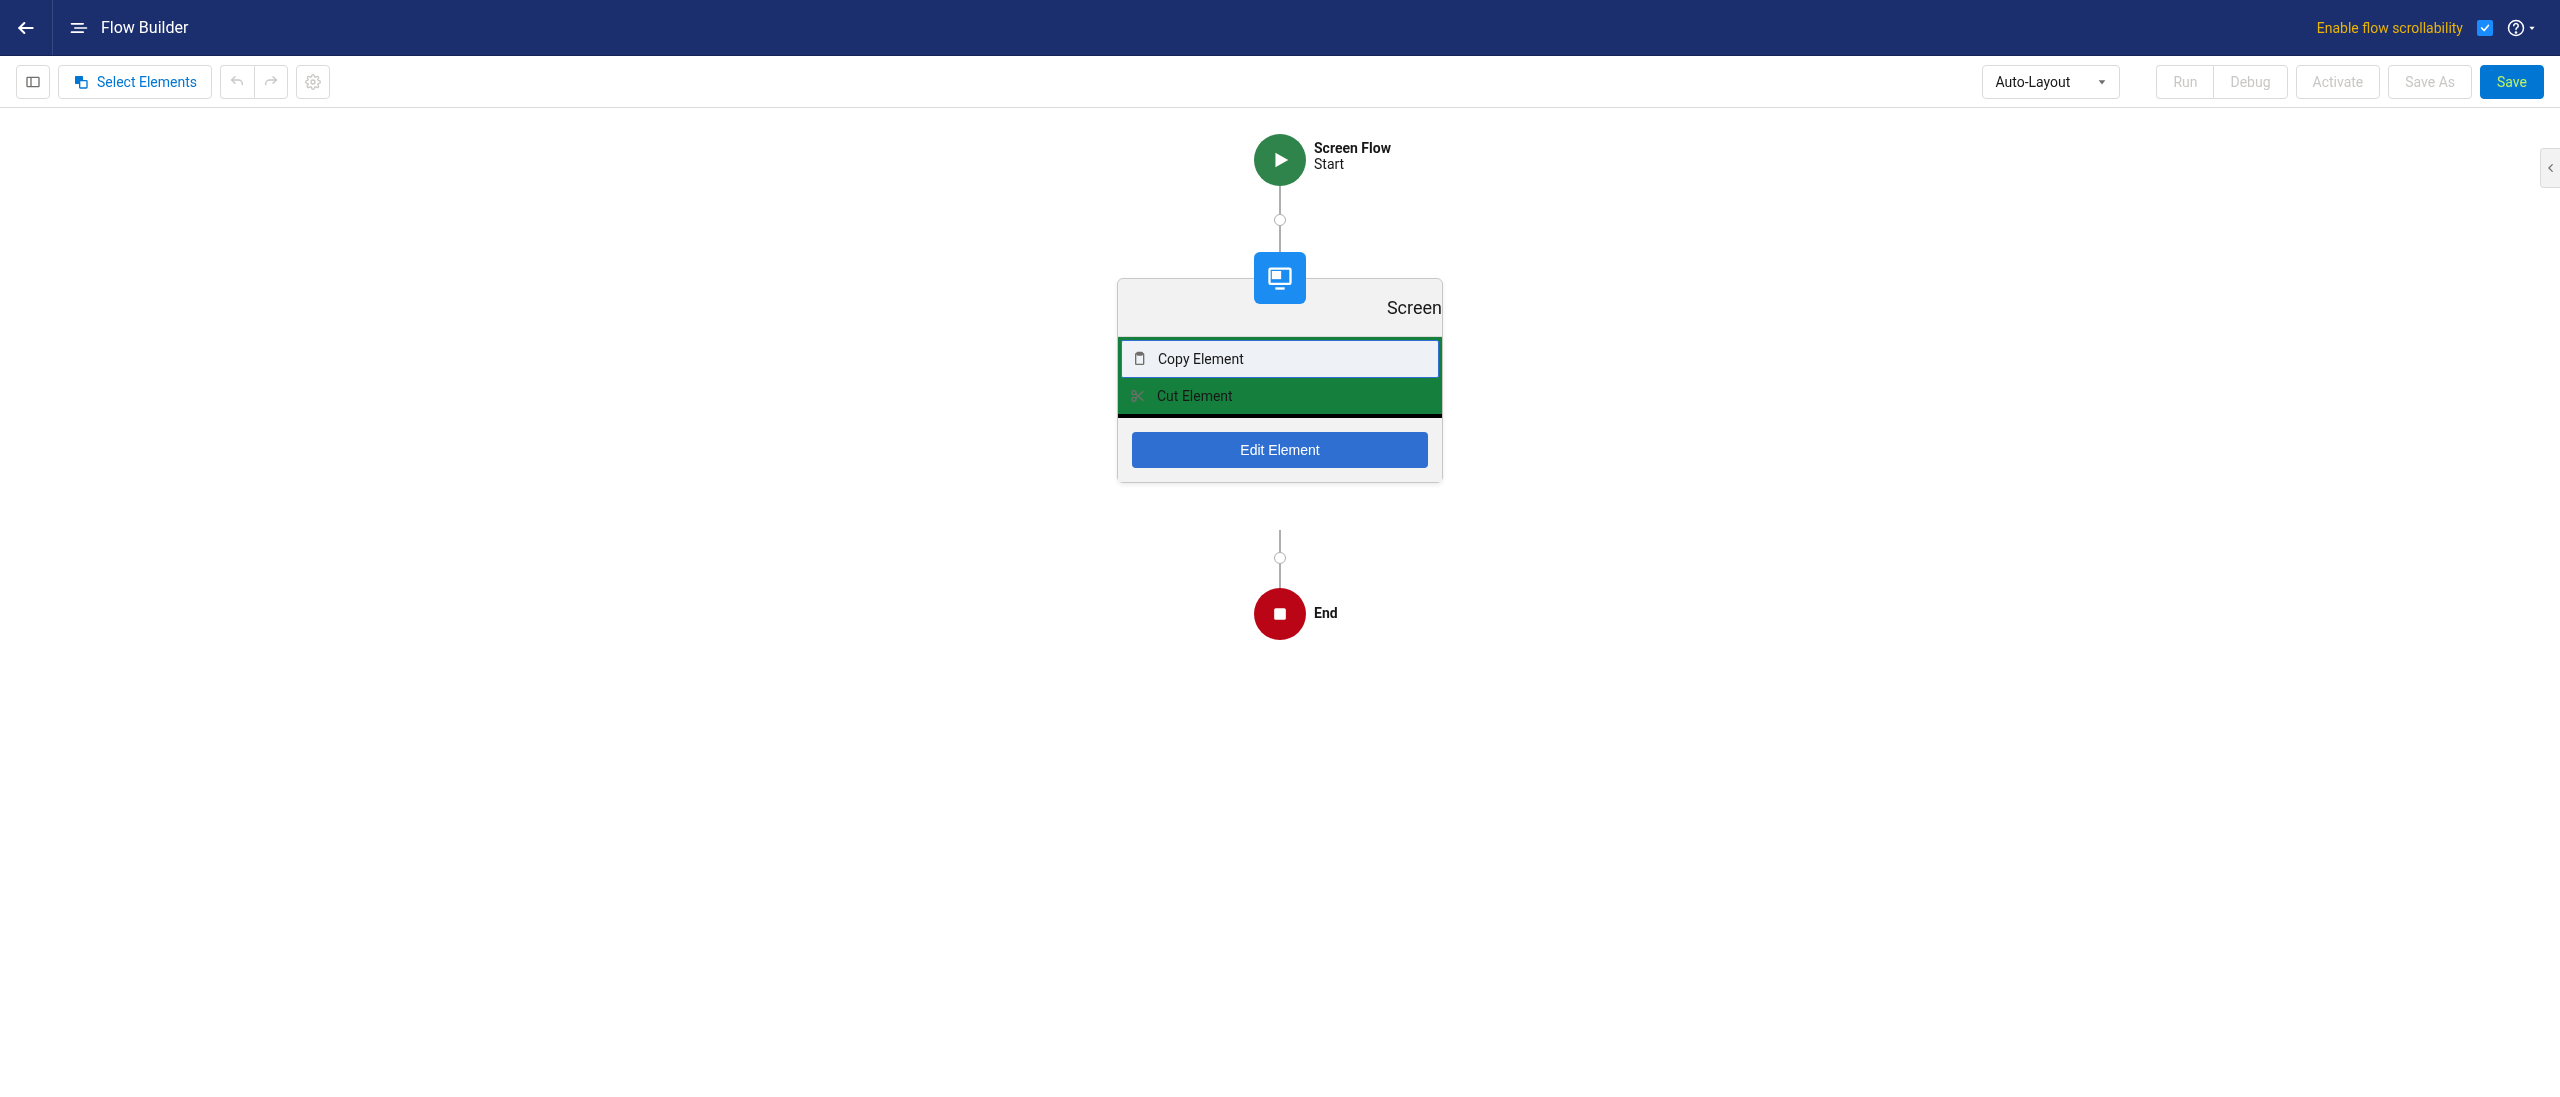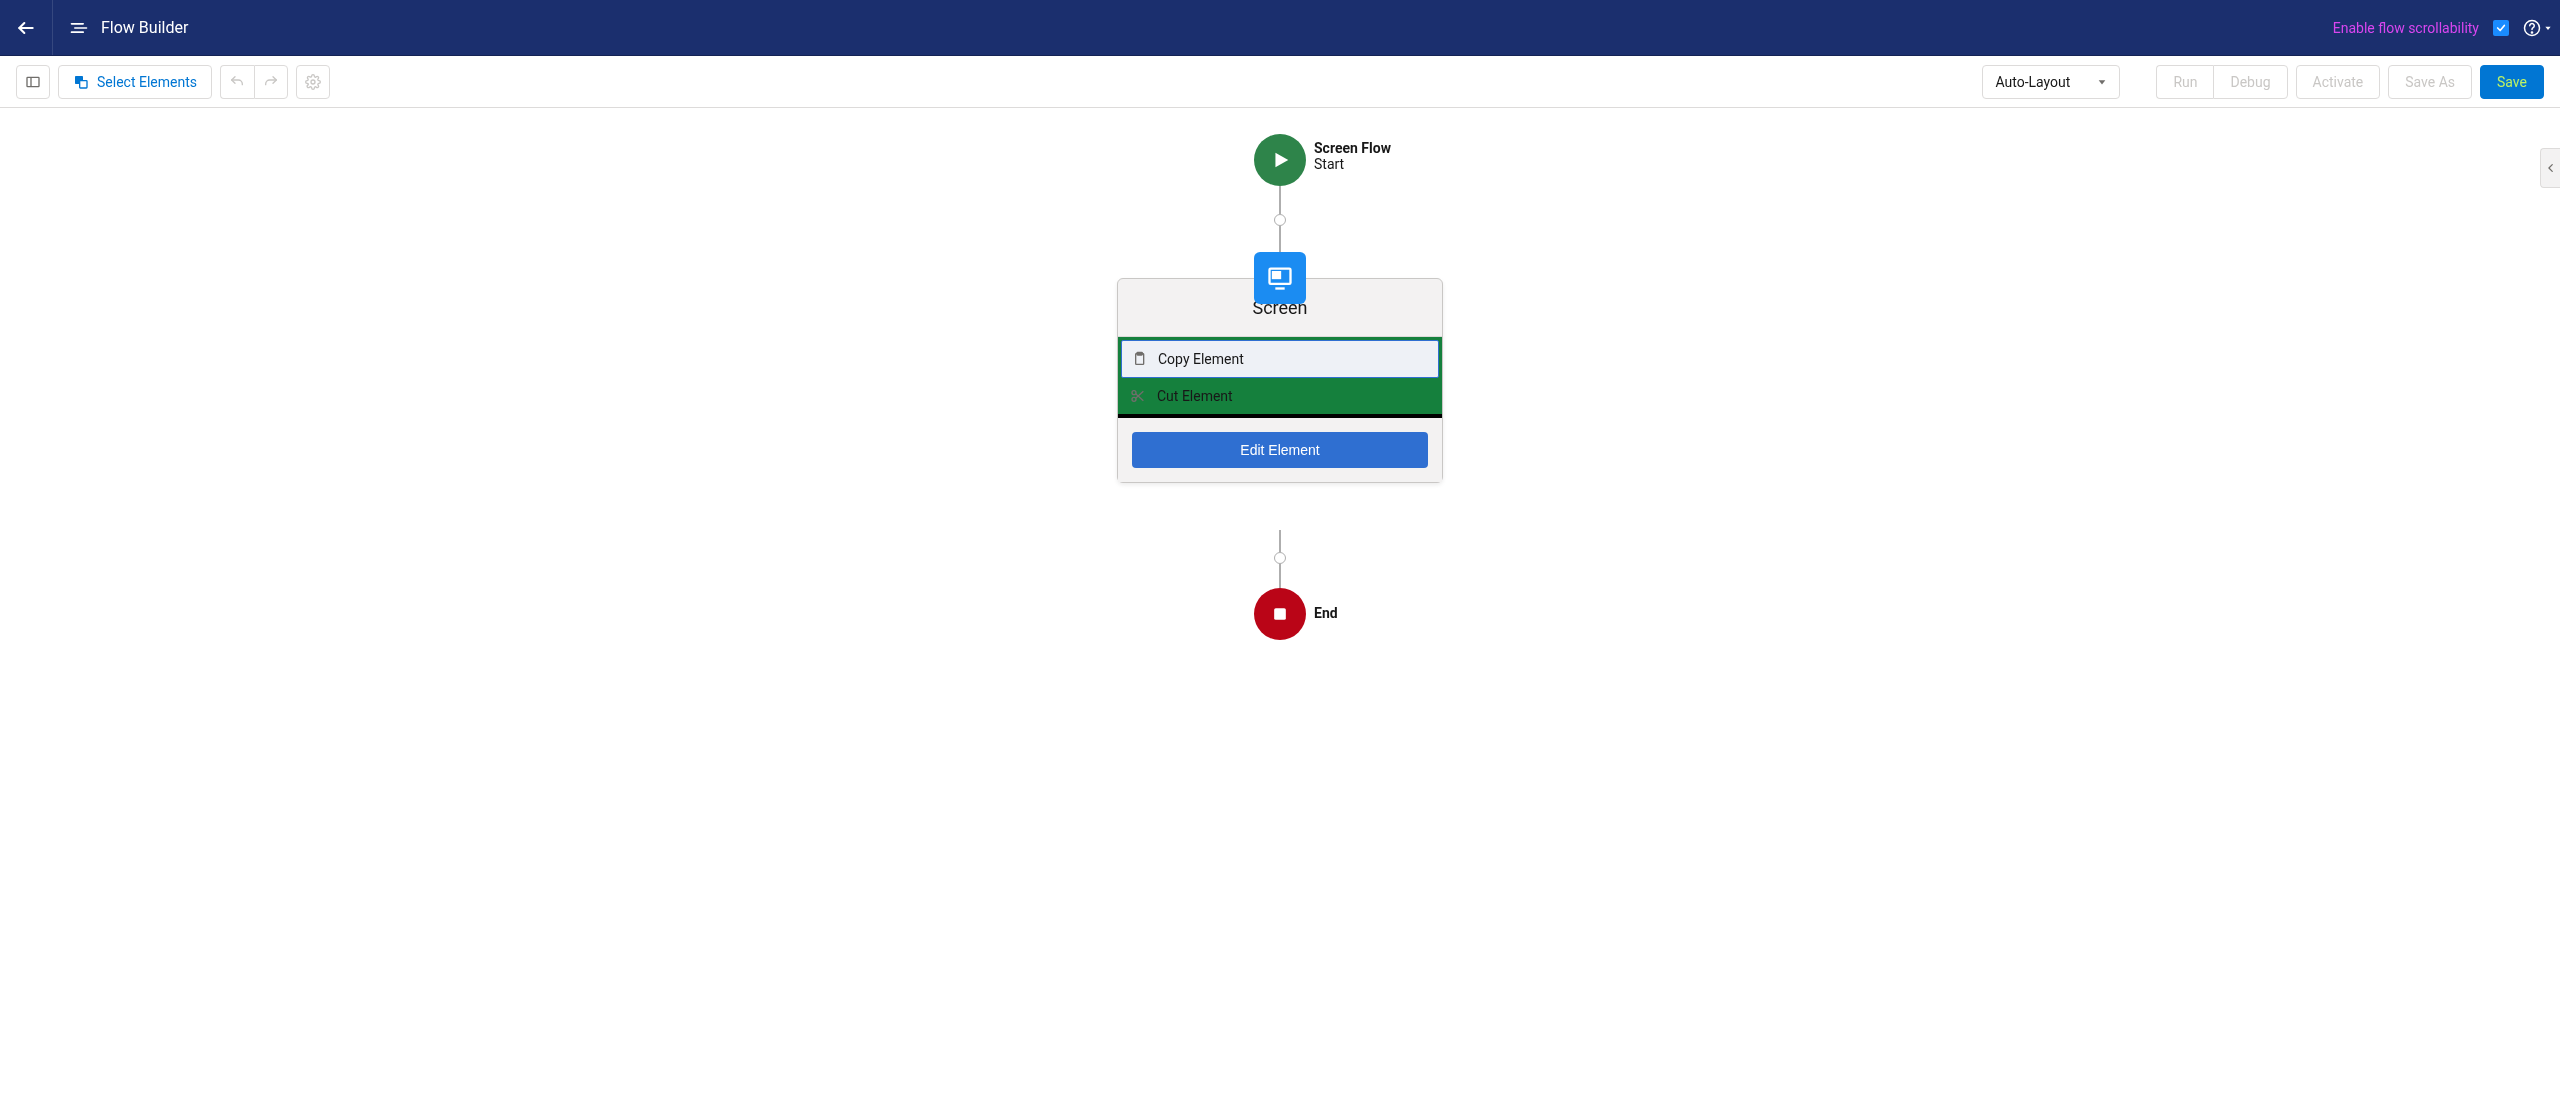--- a/index.html
+++ b/index.html
@@ -20,21 +20,21 @@
     border-right: 1px solid rgba(255,255,255,0.12);
     display: flex; align-items: center; justify-content: center;
     cursor: pointer;
   }
   .app-brand {
     display: flex; align-items: center; gap: 12px;
     padding: 0 16px;
     color: #fff;
     font-size: 16px;
   }
-  .header-right { display: flex; align-items: center; gap: 14px; padding-right: 8px; color: #d946ef; font-size: 14px; }
+  .header-right { display: flex; align-items: center; gap: 14px; padding-right: 24px; color: #eab308; font-size: 14px; }
   .checkbox {
     width: 16px; height: 16px; background: #1a8cff;
     display: flex; align-items: center; justify-content: center;
     color: #fff; font-size: 11px; border-radius: 2px;
   }
   .help-btn { display: flex; align-items: center; gap: 3px; cursor: pointer; }
 
   
   .toolbar {
     height: 52px;
@@ -138,21 +138,21 @@
   .dropdown {
     position:absolute; left:50%; transform:translateX(-50%);
     width:326px;
     background:#f3f2f2;
     border:1px solid #c9c7c5;
     border-radius:6px;
     box-shadow:0 2px 4px rgba(0,0,0,0.08);
     z-index:2;
   }
   .dropdown-title {
-    text-align:center; font-size:18px; padding:18px 0 18px;
+    text-align:right; font-size:18px; padding:18px 0 18px;
     border-bottom:1px solid #dddbda;
   }
   .dropdown-list { padding:3px 3px 0; background:#15803d; }
   .dd-item {
     display:flex; align-items:center; gap:10px;
     padding:10px 8px; font-size:14px; border-radius:2px;
     cursor:pointer;
   }
   .dd-item.highlight { background:#eef1f6; border:1px solid #2f6fd1; }
   .dd-item .ico { width:18px; display:flex; justify-content:center; color:#706e6b; }

